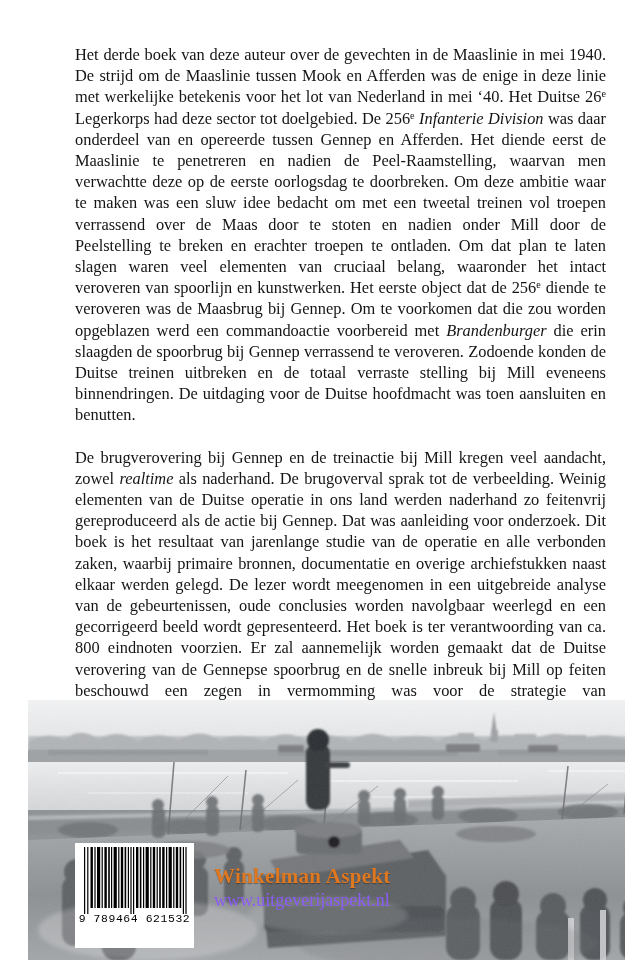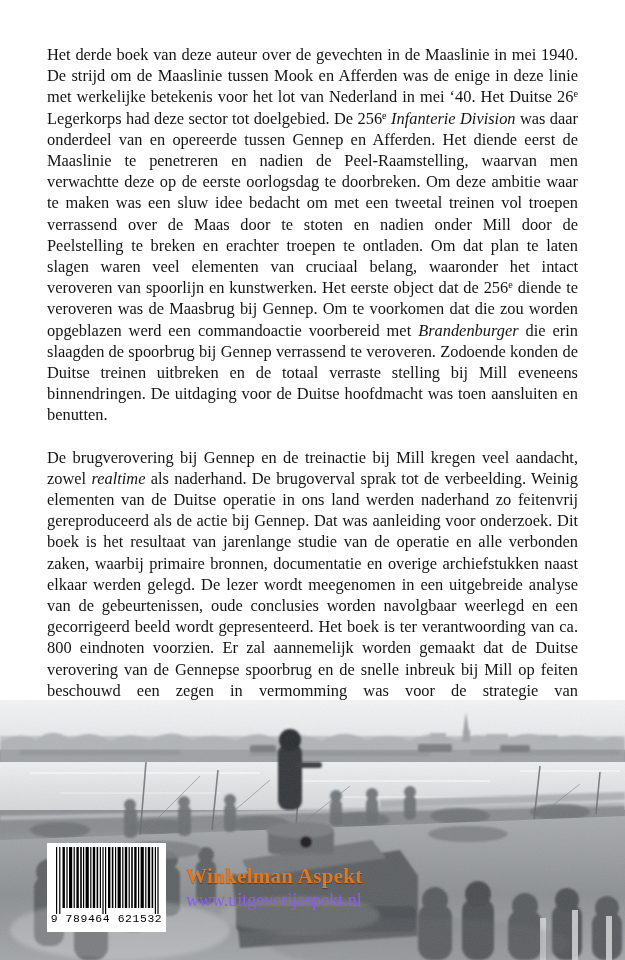--- a/index.html
+++ b/index.html
@@ -13,20 +13,21 @@
     position: relative;
     overflow: hidden;
     font-family: "Liberation Serif", "DejaVu Serif", serif;
   }
 
   
   .cover {
     position: absolute;
     inset: 0;
     background: #ffffff;
+    margin-left: 28px;
   }
 
   
   .blurb {
     position: absolute;
     left: 47px;
     top: 44px;
     width: 531px;
     color: #141414;
     font-size: 16.4px;
@@ -58,21 +59,21 @@
     background: #8e9195;
   }
   .photo svg { display: block; width: 625px; height: 260px; }
 
   
   .barcode-box {
     position: absolute;
     left: 47px;
     top: 843px;
     width: 119px;
-    height: 89px;
+    height: 105px;
     background: #ffffff;
     padding: 4px;
     box-sizing: border-box;
   }
   .barcode-bars {
     position: absolute;
     left: 5px;
     top: 4px;
     width: 110px;
     height: 67px;

